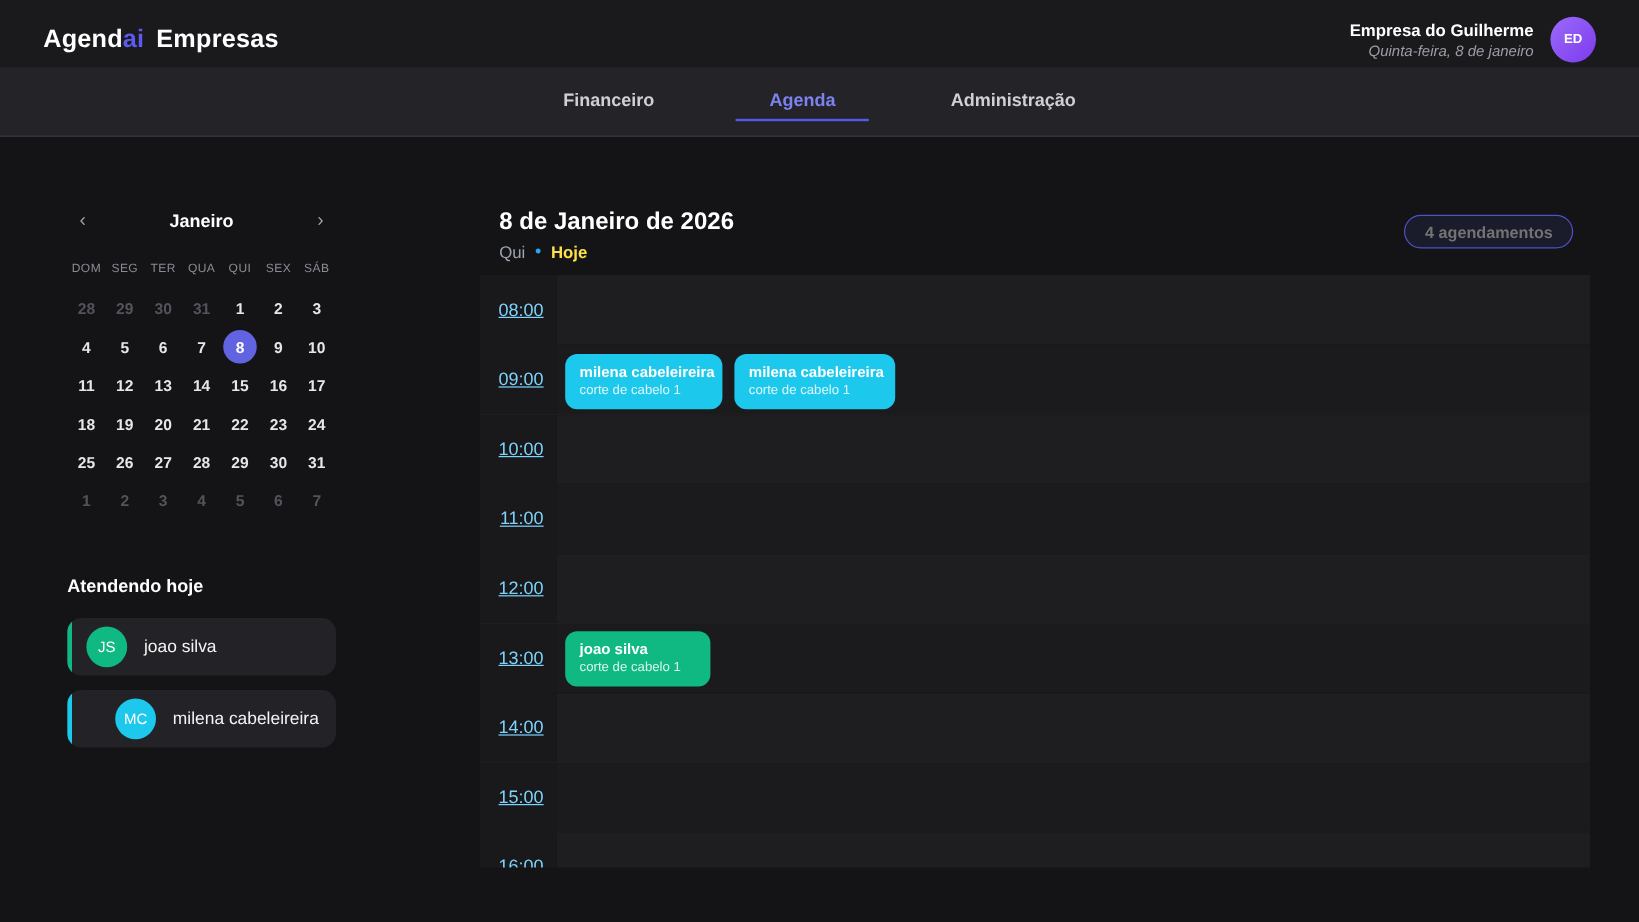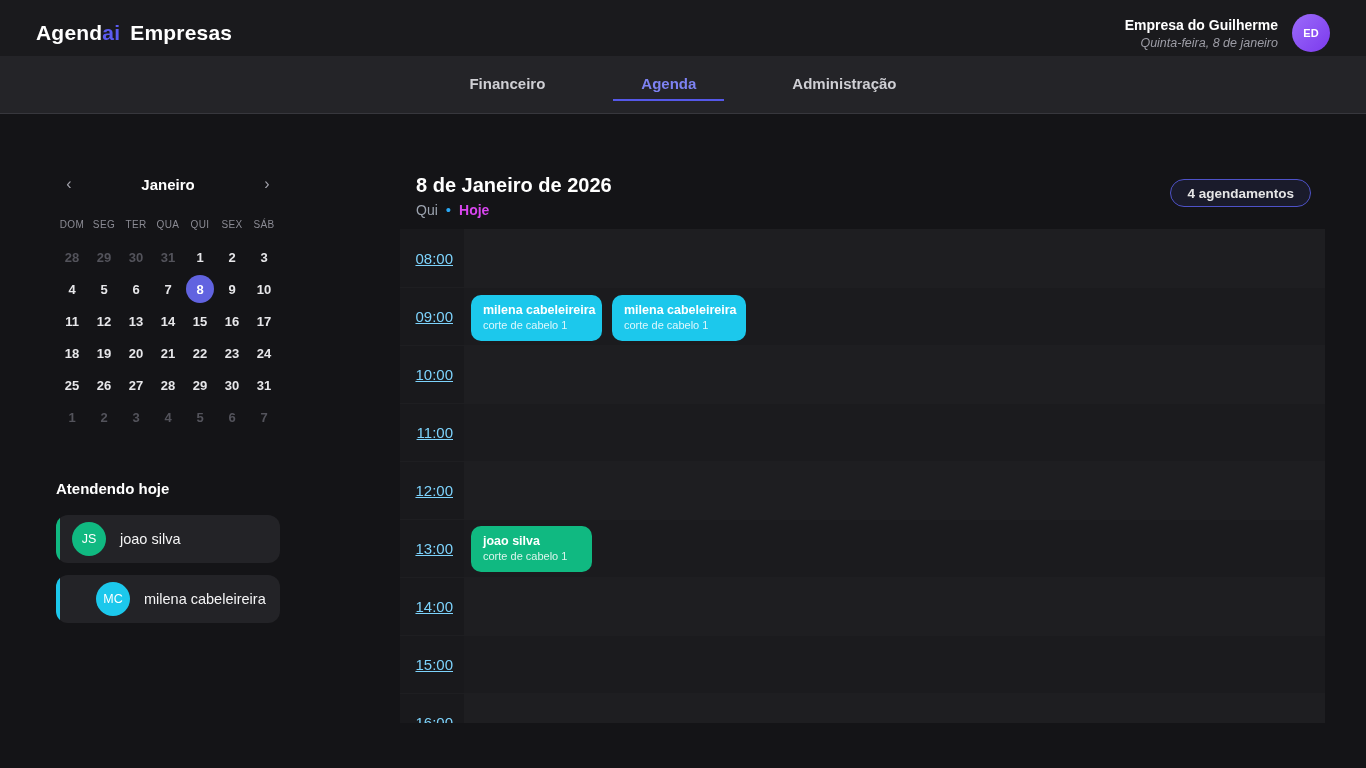--- a/index.html
+++ b/index.html
@@ -80,25 +80,25 @@
   .staff-avatar--green { background:#10b981; }
   .staff-avatar--cyan  { background:#1cc8ec; }
   .staff-name { font-size:14.5px; color:#f4f4f5; }
 
   
   .main { position:absolute; left:400px; top:0; width:925px; }
   .main-title { margin:58px 0 0 16px; font-size:20px; font-weight:bold; color:#fff; line-height:26px; }
   .main-sub { margin:3px 0 0 16px; font-size:14px; display:flex; align-items:center; gap:8px; }
   .main-sub .wd { color:#9ca3af; }
   .main-sub .dot { color:#2aa8f5; font-size:15px; }
-  .main-sub .today { color:#d946ef; font-weight:bold; }
+  .main-sub .today { color:#fde047; font-weight:bold; }
   .count-badge {
     position:absolute; right:14px; top:65px; height:28px; padding:0 16px;
     border:1px solid #4e52c8; border-radius:15px; background:rgba(91,95,222,.10);
-    color:#e5e5e5; font-size:13.5px; font-weight:bold;
+    color:#737373; font-size:13.5px; font-weight:bold;
     display:flex; align-items:center; cursor:pointer;
   }
 
   .time-grid { position:absolute; left:0; top:115px; width:925px; height:494px; overflow:hidden; }
   .grid-rows { position:absolute; inset:0; }
   .grid-row { display:flex; height:58px; }
   .grid-row + .grid-row { border-top:1px solid rgba(255,255,255,.045); }
   .grid-time {
     width:64px; flex:none; background:#19191c; color:#7dd3fc; font-size:15px;
     display:flex; align-items:center; justify-content:flex-end; padding-right:11px;text-decoration:underline;

